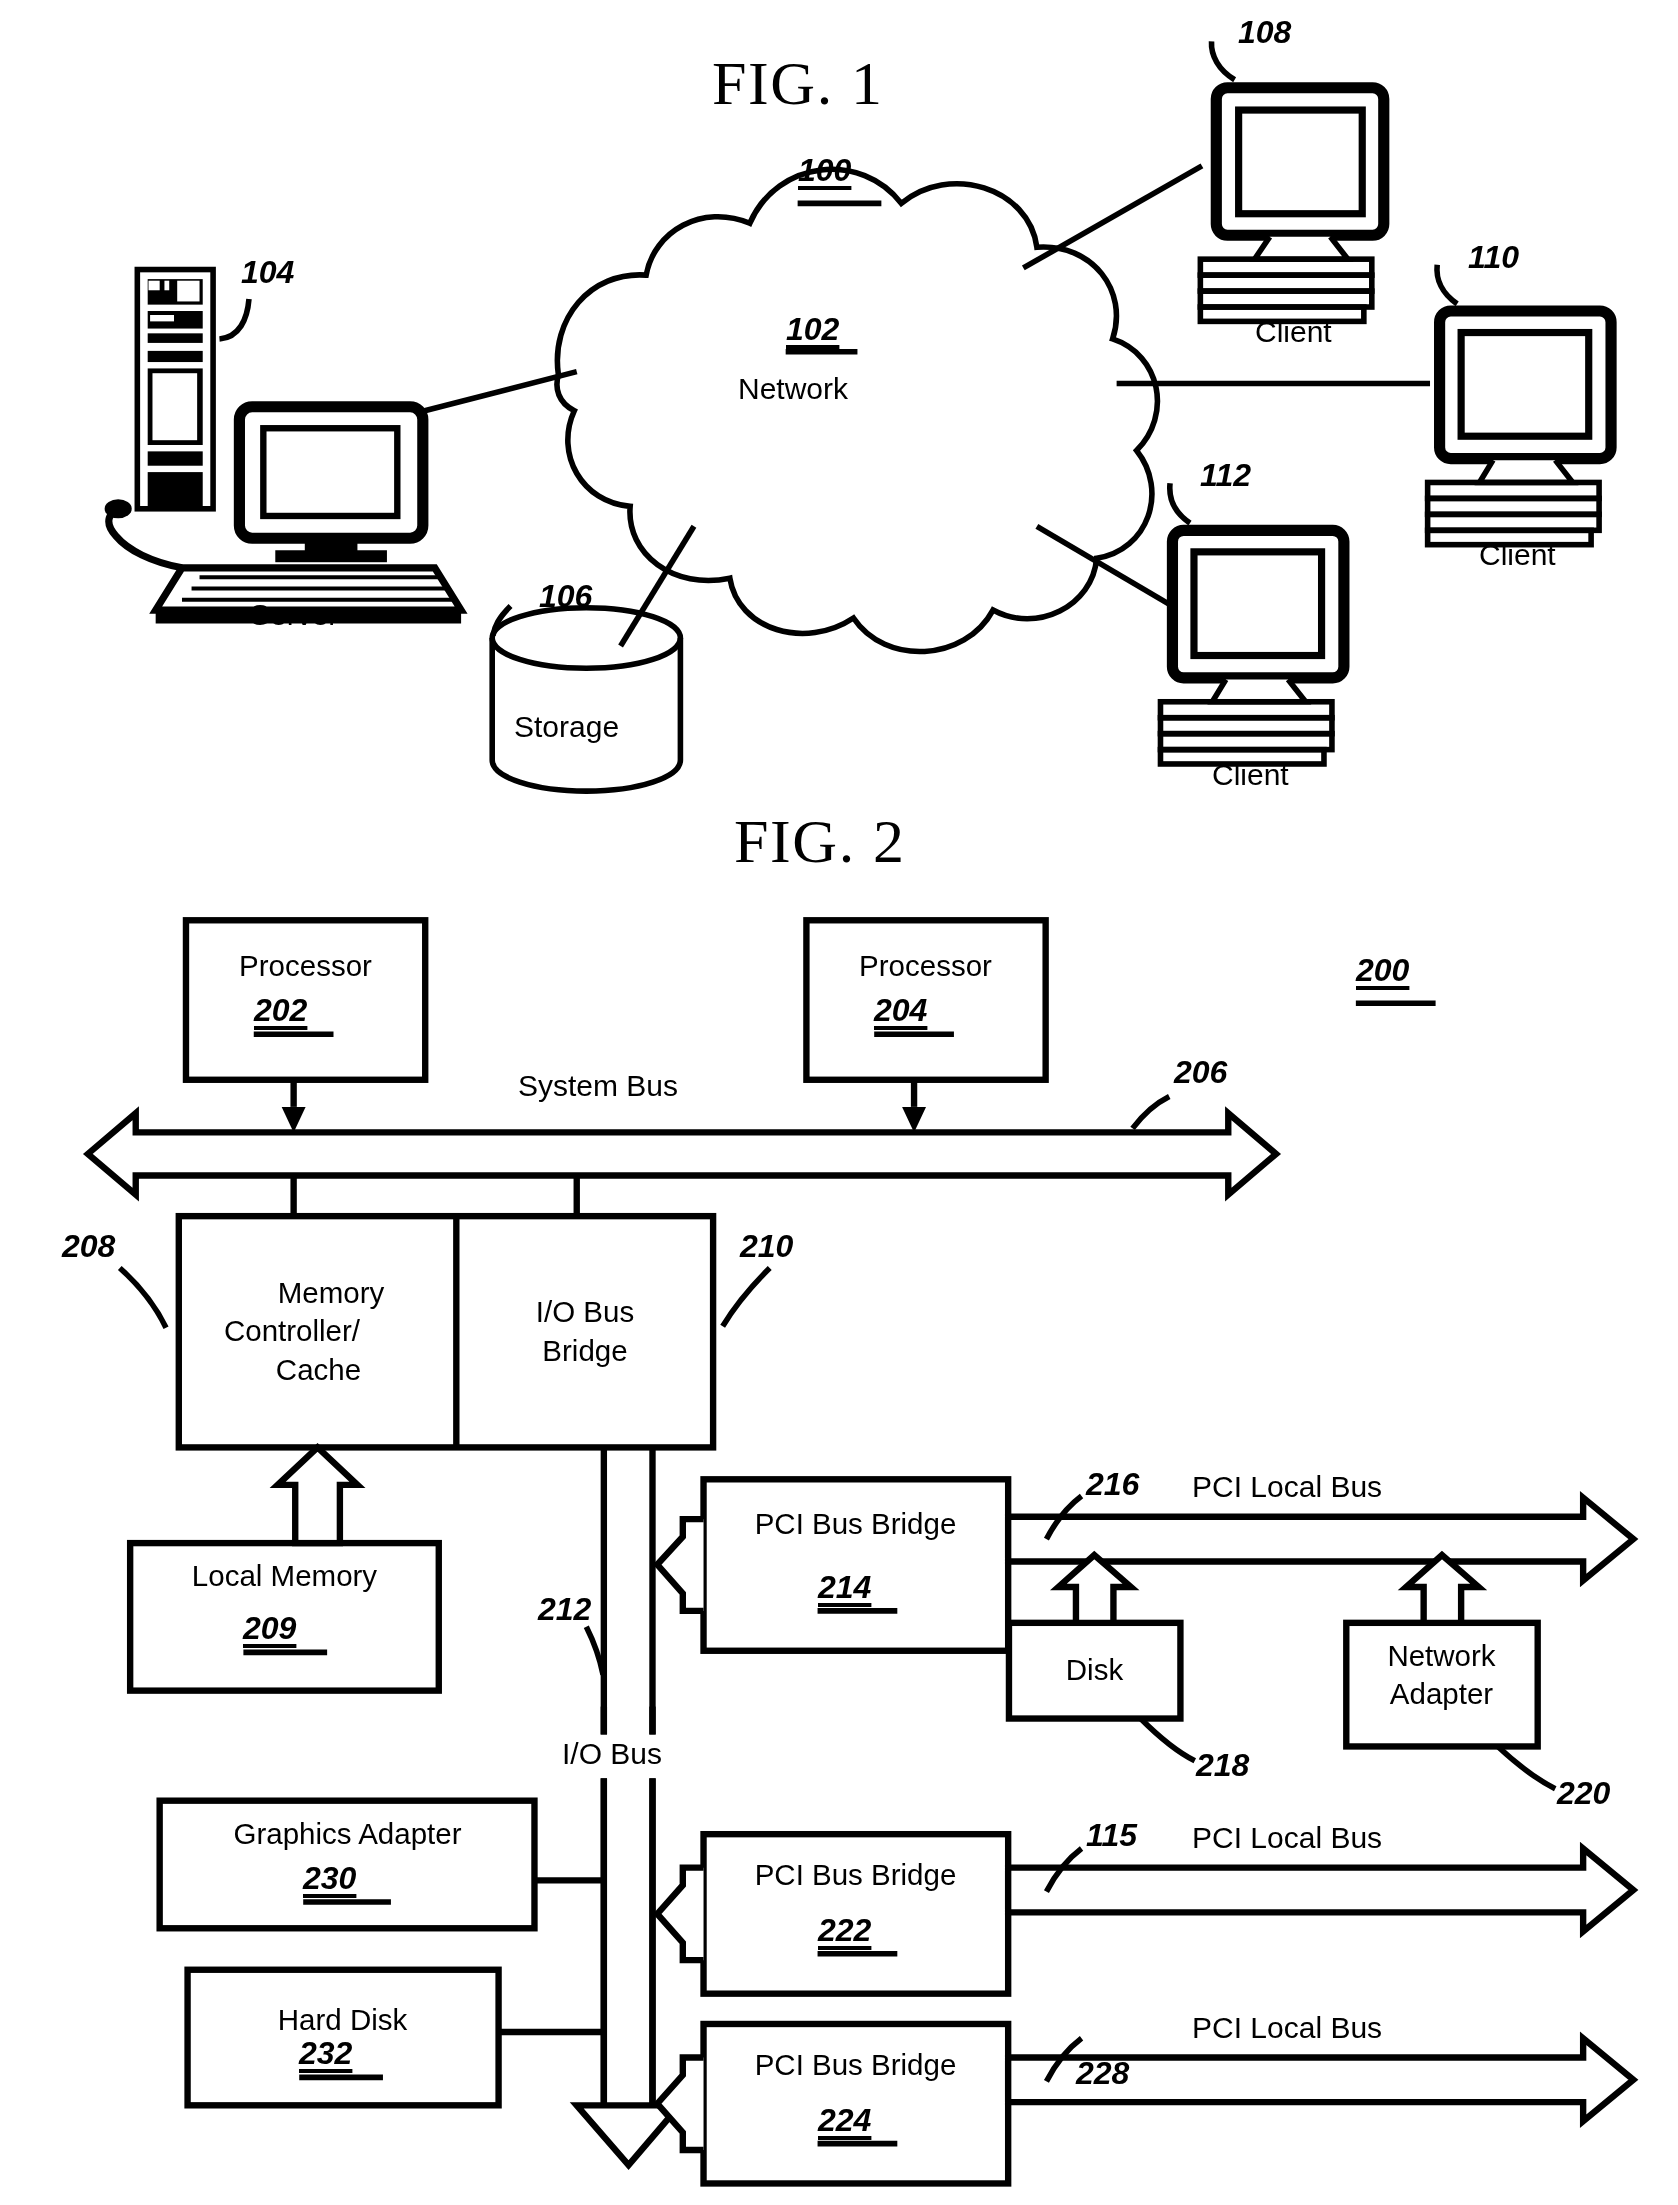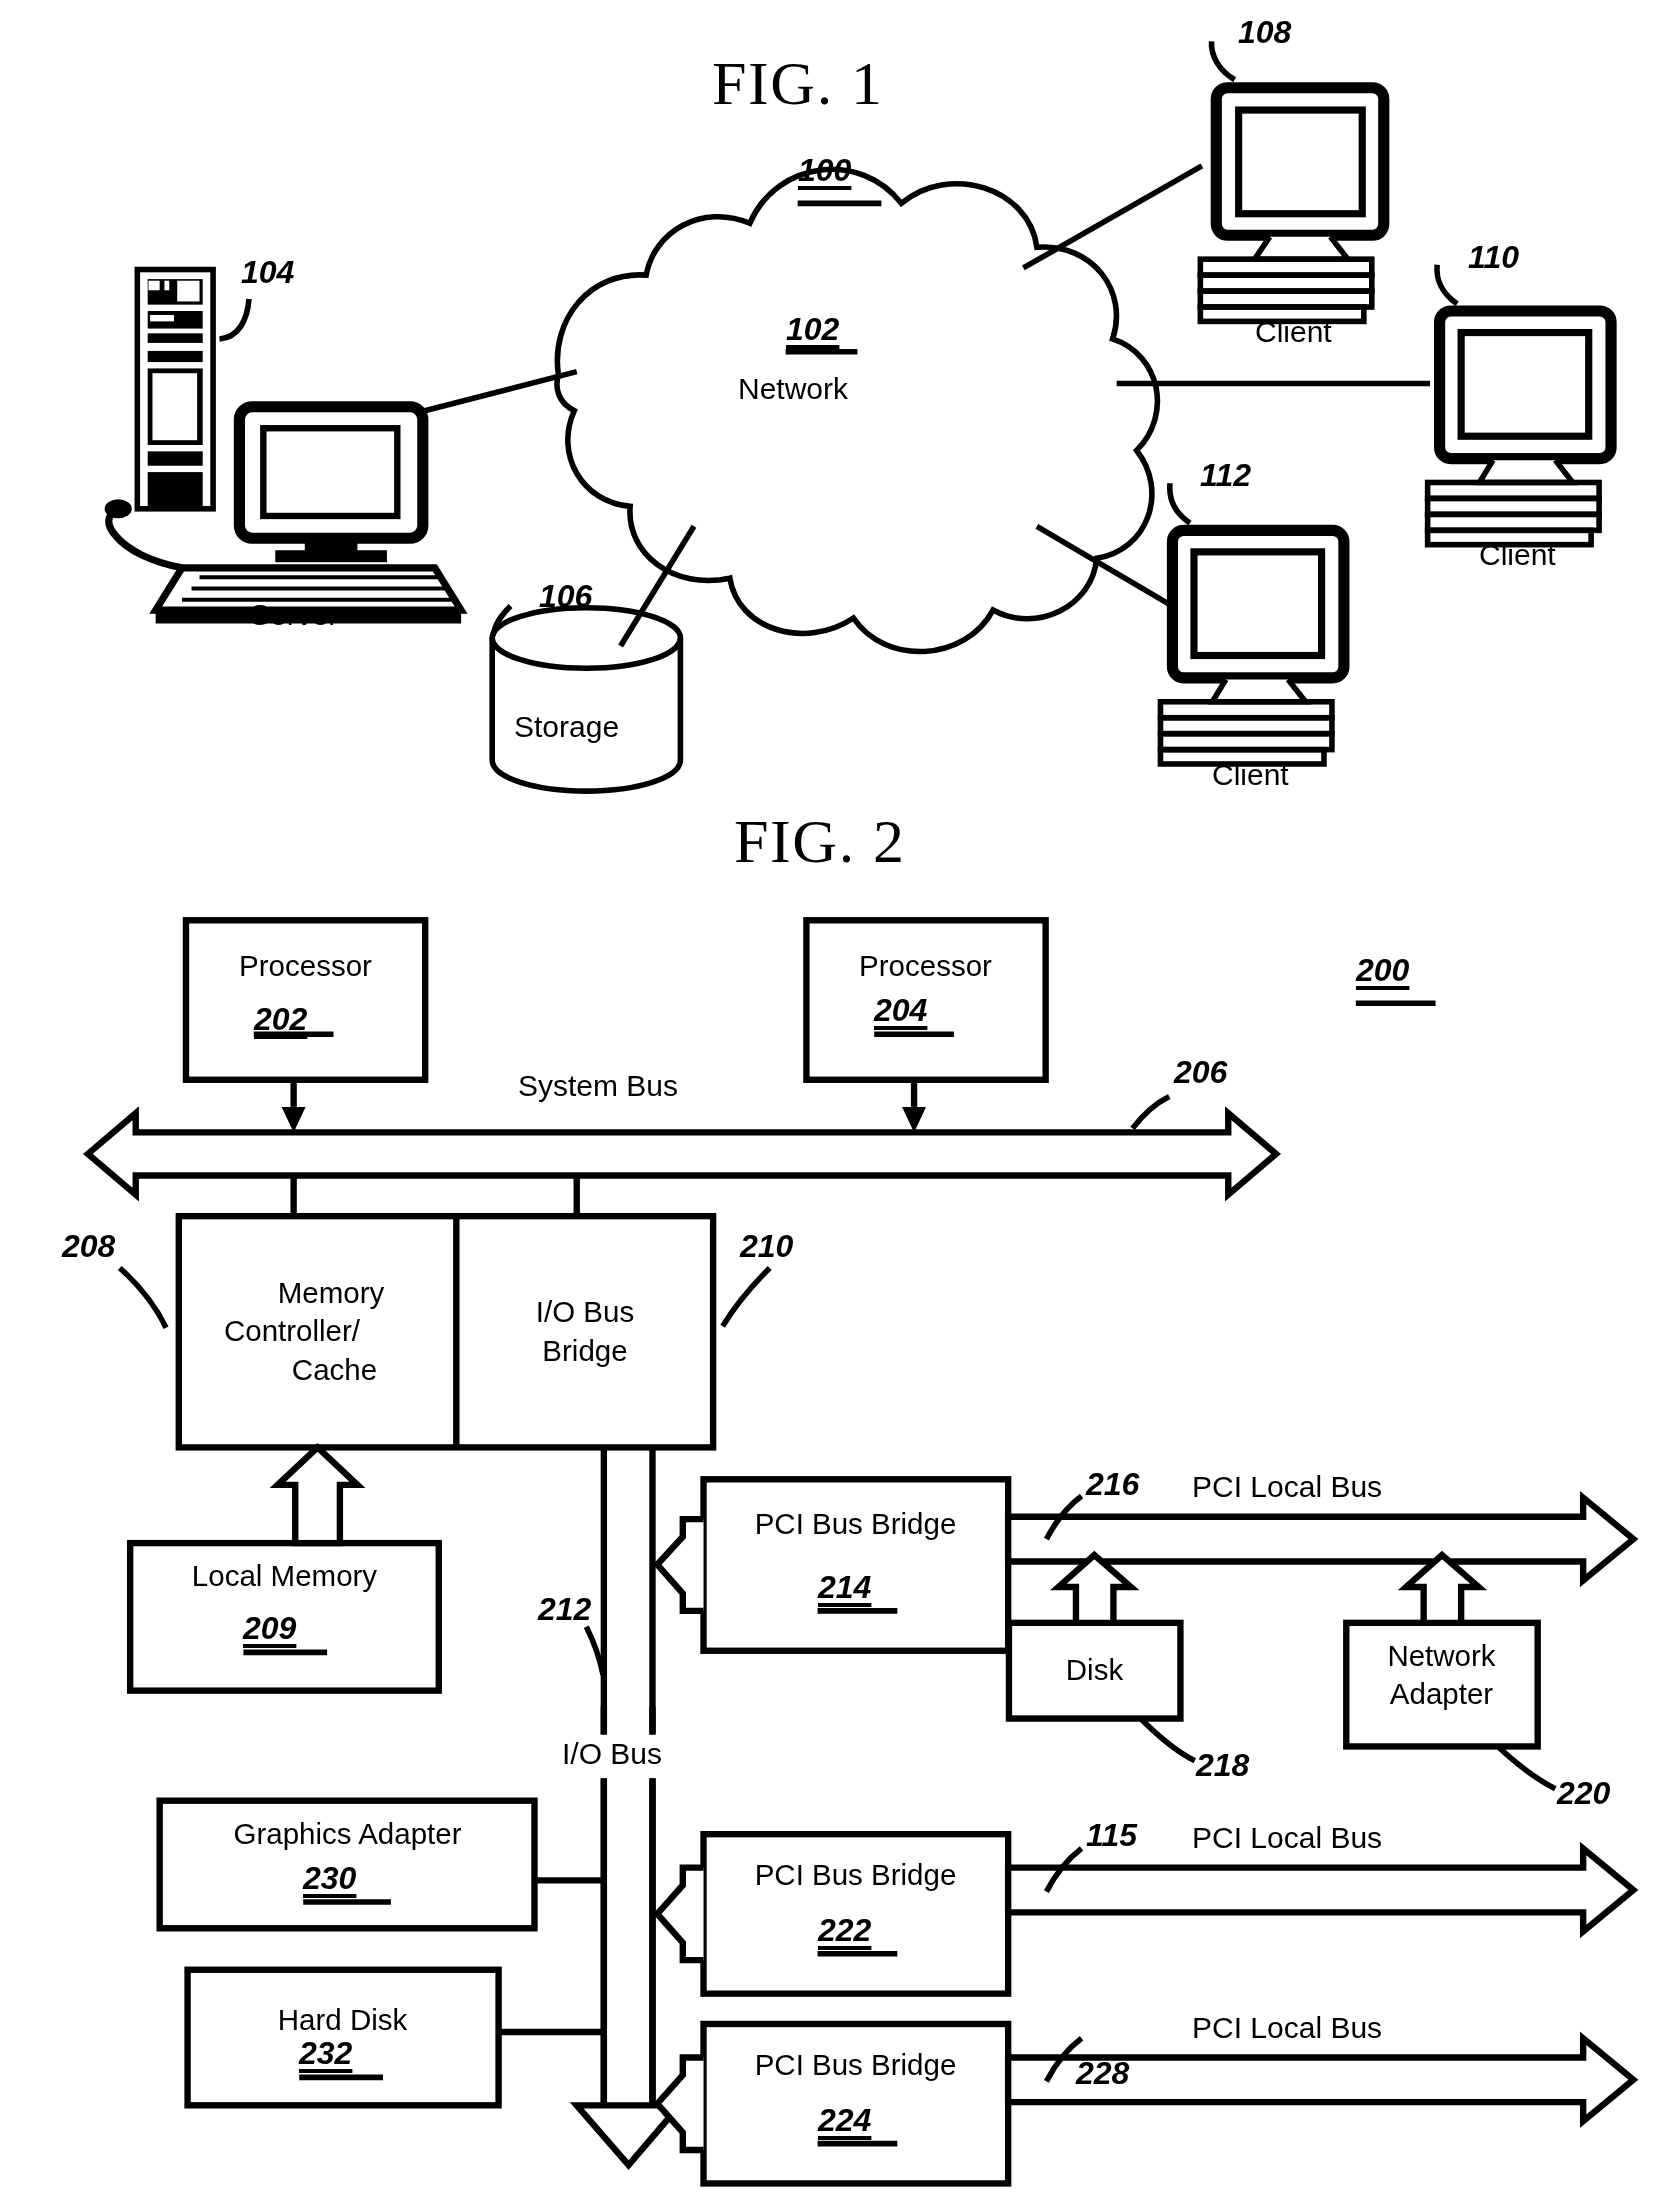--- a/index.html
+++ b/index.html
@@ -225,31 +225,31 @@
   <div class="ref" style="left:1468px;top:239px;">110</div>
   <div class="lbl" style="left:1479px;top:538px;">Client</div>
 
   <div class="ref" style="left:1200px;top:457px;">112</div>
   <div class="lbl" style="left:1212px;top:758px;">Client</div>
 
   <div class="figtitle" style="left:734px;top:806px;">FIG. 2</div>
   <div class="refu" style="left:1356px;top:952px;">200</div>
 
   <div class="boxlbl" style="left:186px;top:949px;width:239px;">Processor</div>
-  <div class="refu" style="left:254px;top:992px;margin-top:9px;">202</div>
+  <div class="refu" style="left:254px;top:992px;">202</div>
 
   <div class="boxlbl" style="left:806px;top:949px;width:239px;">Processor</div>
   <div class="refu" style="left:874px;top:992px;">204</div>
 
   <div class="lbl" style="left:518px;top:1069px;">System Bus</div>
   <div class="ref" style="left:1174px;top:1054px;">206</div>
 
   <div class="boxlbl" style="left:183px;top:1276px;width:296px;">Memory</div>
   <div class="boxlbl" style="left:183px;top:1314px;width:218px;">Controller/</div>
-  <div class="boxlbl" style="left:183px;top:1353px;width:271px;padding-left:16px;">Cache</div>
+  <div class="boxlbl" style="left:183px;top:1353px;width:271px;">Cache</div>
   <div class="ref" style="left:62px;top:1228px;">208</div>
 
   <div class="boxlbl" style="left:458px;top:1295px;width:254px;">I/O Bus</div>
   <div class="boxlbl" style="left:458px;top:1334px;width:254px;">Bridge</div>
   <div class="ref" style="left:740px;top:1228px;">210</div>
 
   <div class="boxlbl" style="left:130px;top:1559px;width:309px;">Local Memory</div>
   <div class="refu" style="left:243px;top:1610px;">209</div>
 
   <div class="lbl" style="left:562px;top:1737px;">I/O Bus</div>

